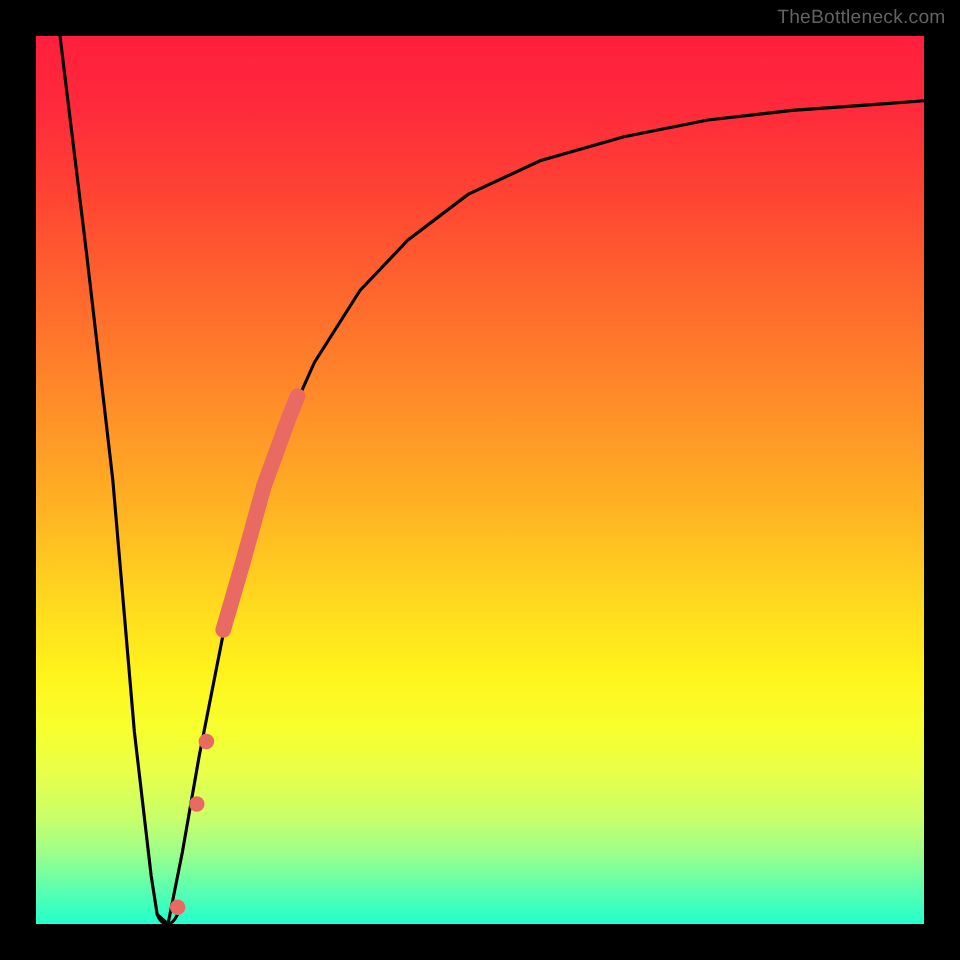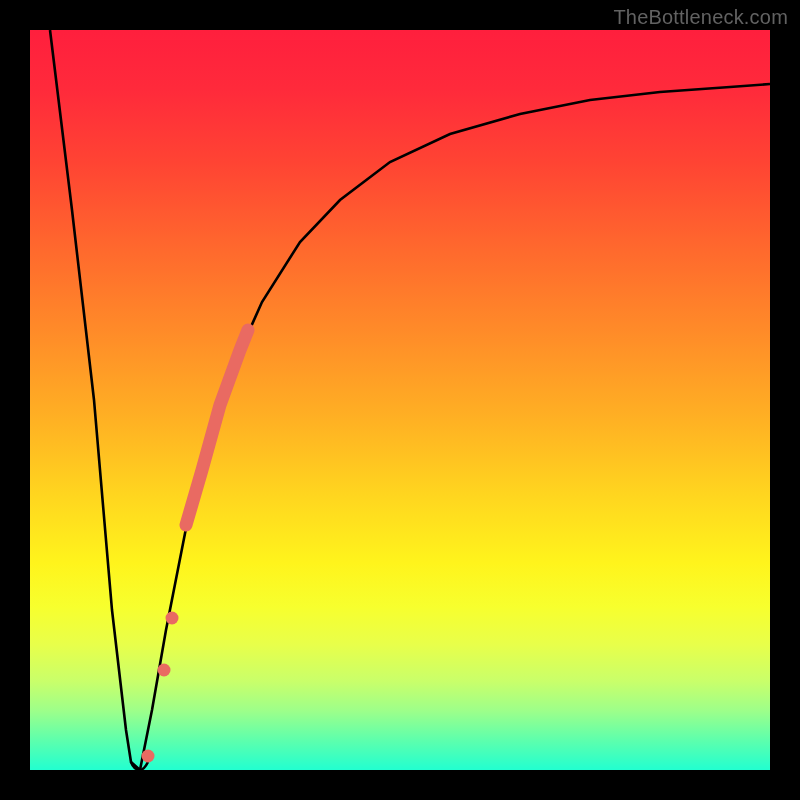--- a/index.html
+++ b/index.html
@@ -38,21 +38,21 @@
       #9dff8a 92%,
       #5dffad 96%,
       #22ffd0 100%
     );
   }
   .watermark {
     position: absolute;
     top: 6px;
     right: 12px;
     color: #626262;
-    font-size: 20px;
+    font-size: 16px;
     font-weight: 500;
     letter-spacing: 0.2px;
     user-select: none;
   }
   svg.curve {
     position: absolute;
     left: 0;
     top: 0;
     width: 740px;
     height: 740px;

